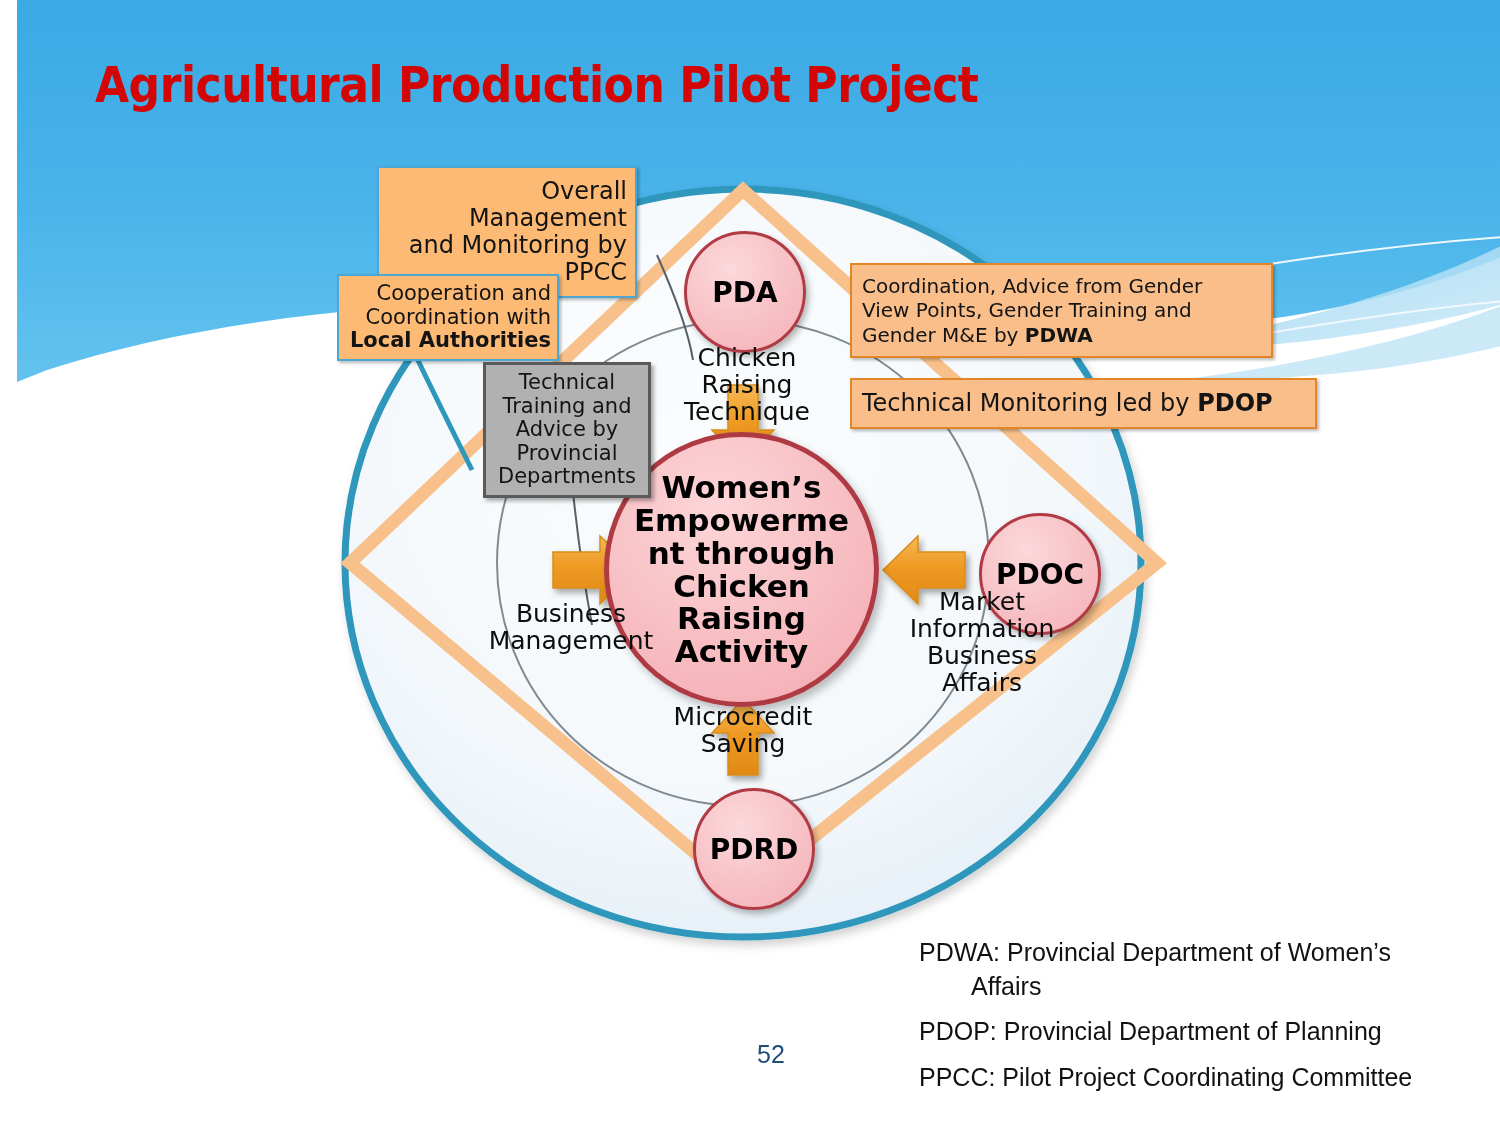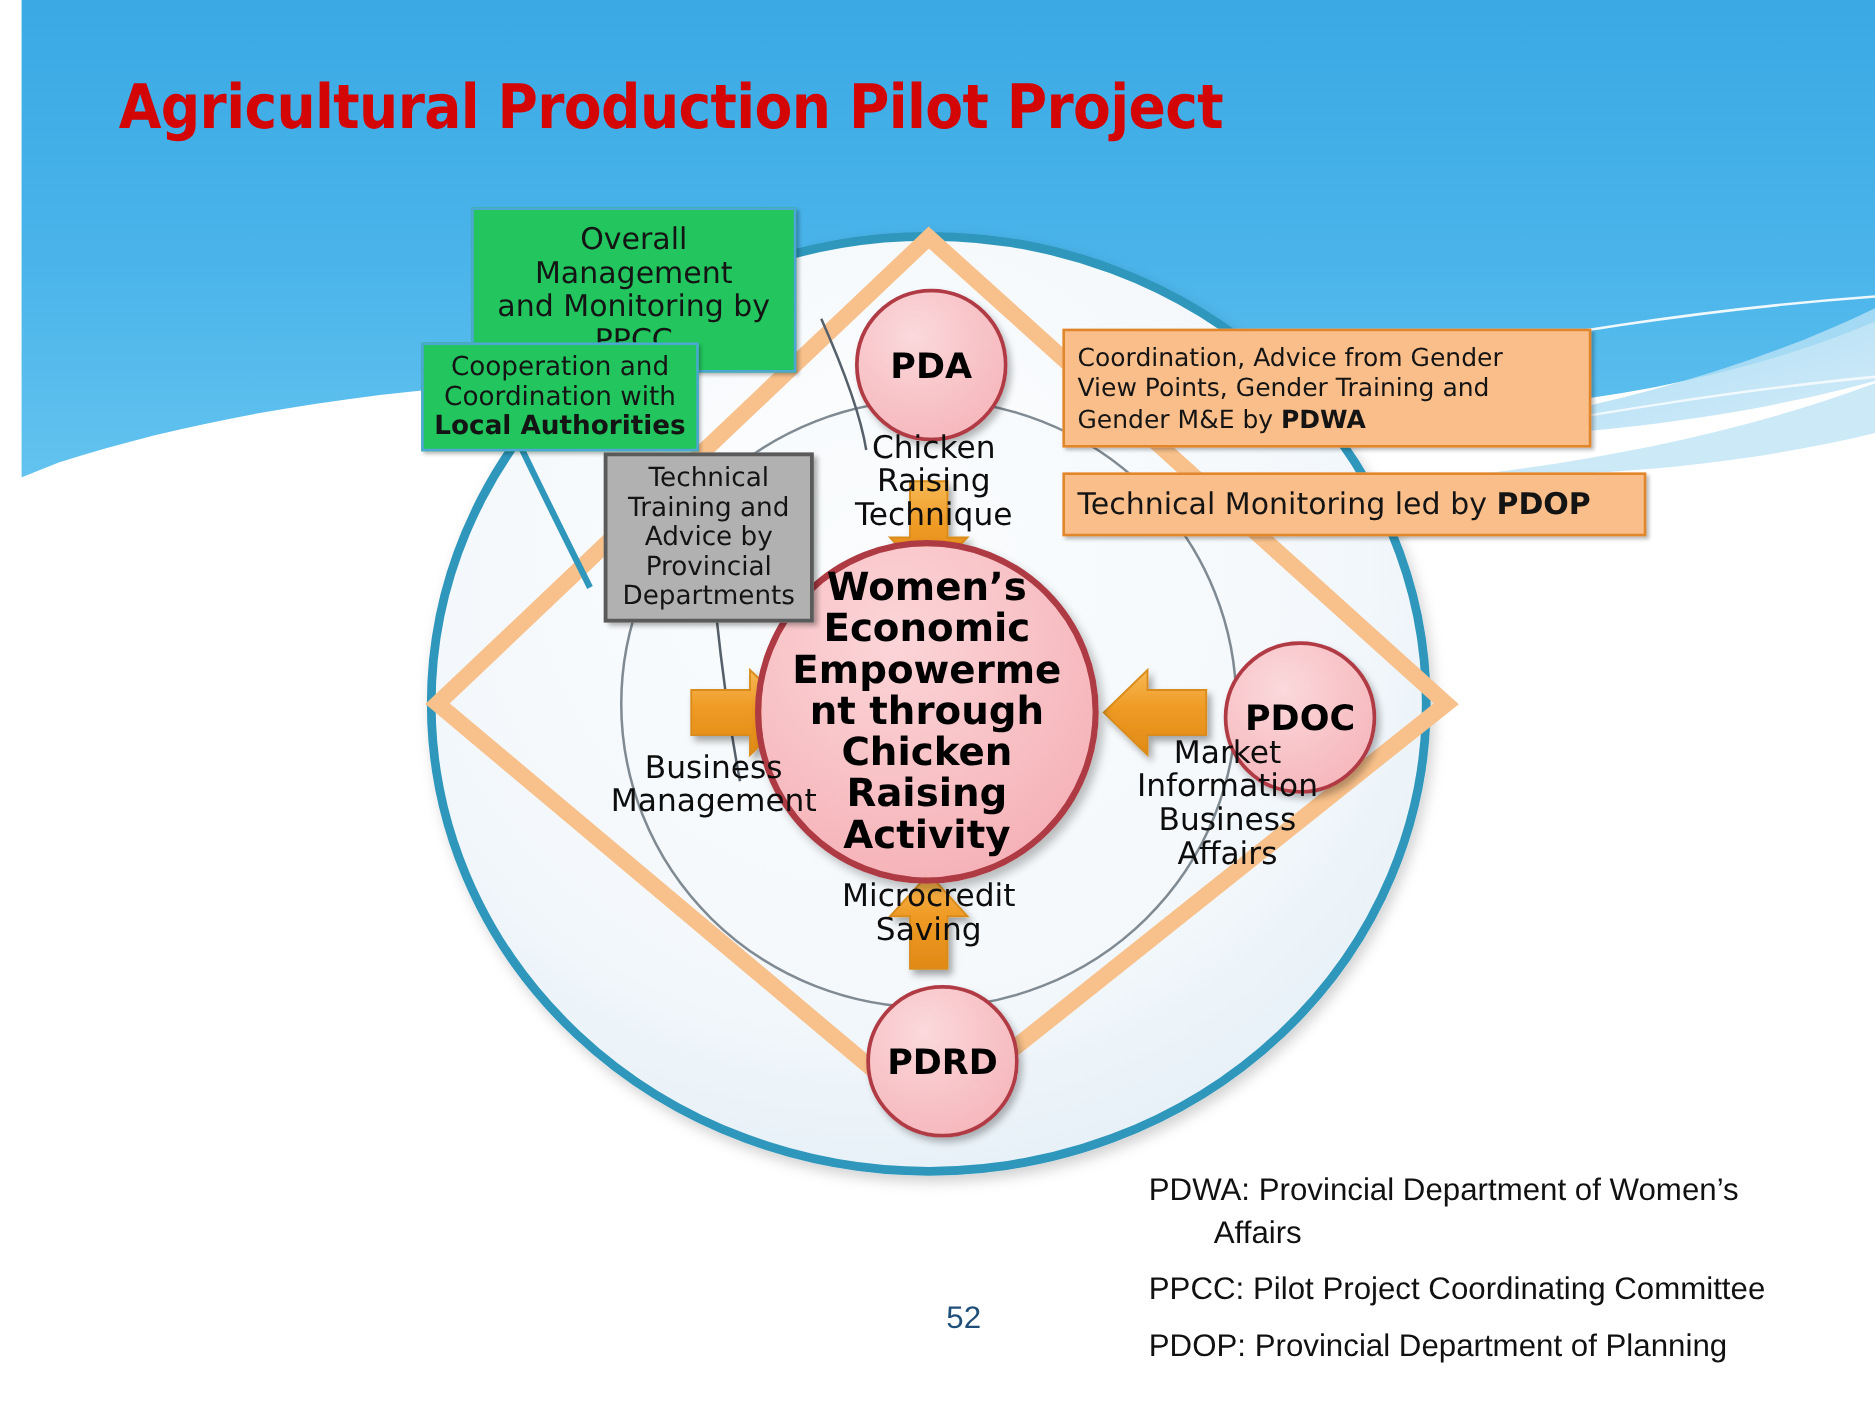--- a/index.html
+++ b/index.html
@@ -59,23 +59,24 @@
     box-sizing: border-box;
     text-align: center;
     z-index: 5;
     line-height: 1.12;
     color: #141414;
     font-family: "DejaVu Sans", sans-serif;
   }
   .callout b { font-weight: bold; }
 
   .callout-blue {
-    background: #22c55e;
+    background: #fdba74;
     border: 2px solid #4da7d4;
     box-shadow: 2px 2px 3px rgba(0,0,0,0.28);
+    text-align: right;
   }
   .callout-grey {
     background: #b1b1b1;
     border: 3px solid #5a5a5a;
     box-shadow: 3px 3px 4px rgba(0,0,0,0.33);
   }
   .callout-orange {
     background: #f9be8a;
     border: 2px solid #e2862c;
     box-shadow: 2px 2px 3px rgba(0,0,0,0.28);
@@ -276,21 +277,20 @@
 
   <div class="callout callout-orange" style="left:833px; top:378px; width:467px; padding:10px 10px; font-size:24px;">
     <div>
       <span>Technical Monitoring led by </span><b>PDOP</b>
     </div>
   </div>
 
   <div id="center-circle" class="node-circle">
     <div style="width:100%;">
       <div>Women’s</div>
-      <div>Economic</div>
       <div>Empowerme</div>
       <div>nt through</div>
       <div>Chicken</div>
       <div>Raising</div>
       <div>Activity</div>
     </div>
   </div>
 
   <div class="node-circle satellite" style="left:667px; top:231px;">
     <span>PDA</span>
@@ -328,22 +328,22 @@
     <div>Saving</div>
   </div>
 
 
   <div class="legend-right">
     <div class="lr-item">
       <div>PDWA: Provincial Department of Women’s</div>
       <div class="lr-cont">Affairs</div>
     </div>
     <div class="lr-item">
+      <div>PDOP: Provincial Department of Planning</div>
+    </div>
+    <div class="lr-item">
       <div>PPCC: Pilot Project Coordinating Committee</div>
     </div>
-    <div class="lr-item">
-      <div>PDOP: Provincial Department of Planning</div>
-    </div>
   </div>
 
   <div id="page-number">52</div>
 
 </div>
 
 </body></html>

